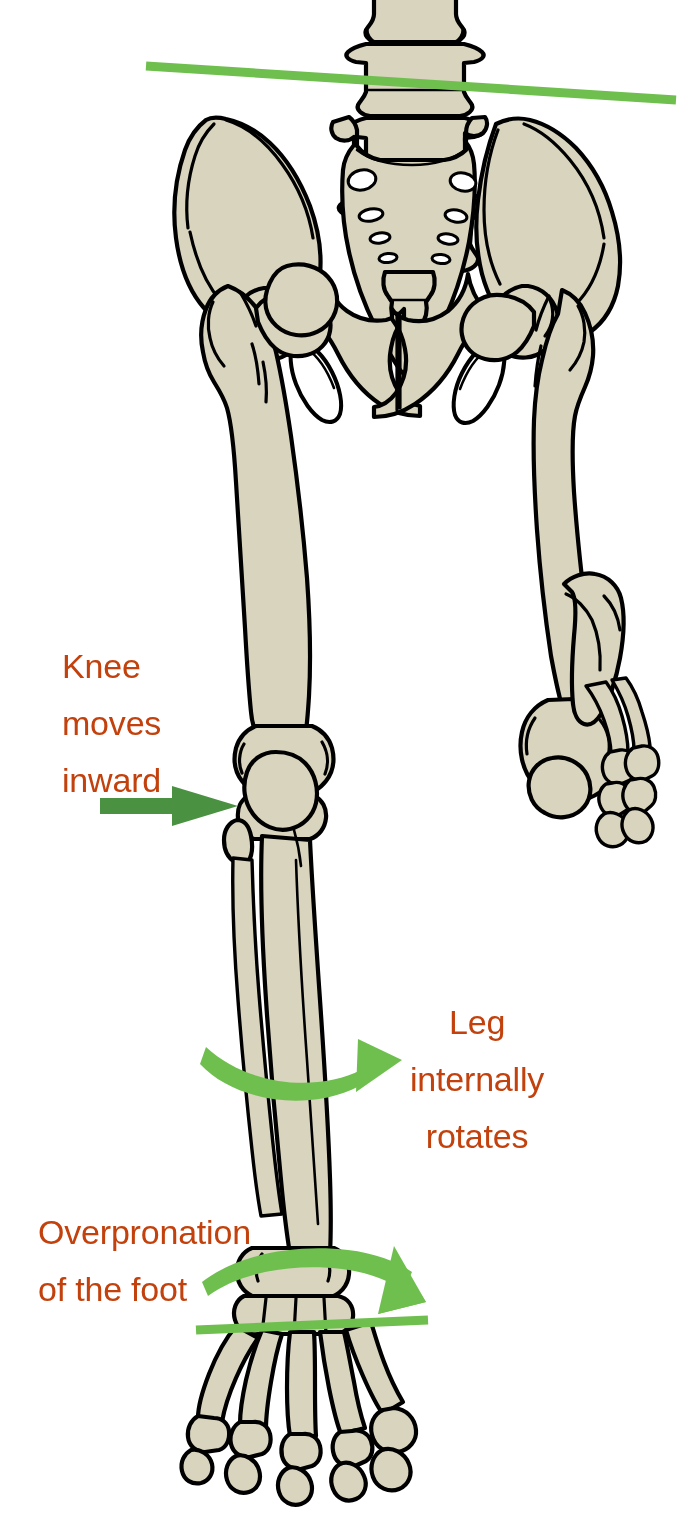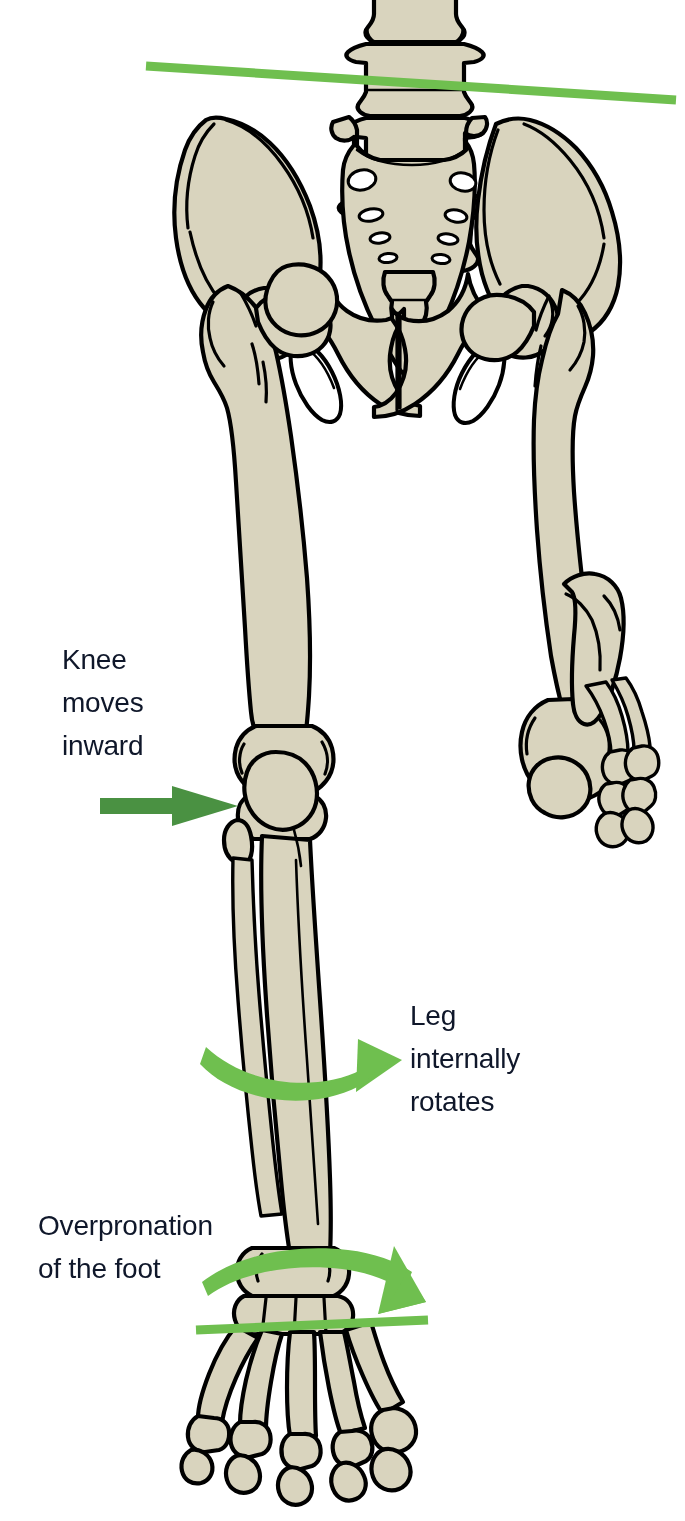--- a/index.html
+++ b/index.html
@@ -15,29 +15,29 @@
     font-family: "Liberation Sans", sans-serif;
   }
   #figure {
     position: absolute;
     inset: 0;
     width: 685px;
     height: 1521px;
   }
   .label {
     position: absolute;
-    color: #0f172a;
+    color: #c2410c;
     font-family: "Liberation Sans", sans-serif;
-    font-size: 28px;
-    line-height: 43px;
+    font-size: 34px;
+    line-height: 57px;
     white-space: pre;
     letter-spacing: -0.2px;
   }
   #label-knee  { left: 62px;  top: 638px; }
-  #label-leg   { left: 410px; top: 994px; }
+  #label-leg   { left: 410px; top: 994px; text-align: center; }
   #label-foot  { left: 14px;  top: 1204px; margin-left: 24px; }
 </style>
 </head>
 <body>
 
 <svg id="figure" viewBox="0 0 685 1521" xmlns="http://www.w3.org/2000/svg">
   <defs>
     <style>
       .bone { fill: #d9d4be; stroke: #000000; stroke-width: 4.2; stroke-linejoin: round; stroke-linecap: round; }
       .bone-thin { fill: #d9d4be; stroke: #000000; stroke-width: 3.4; stroke-linejoin: round; stroke-linecap: round; }

